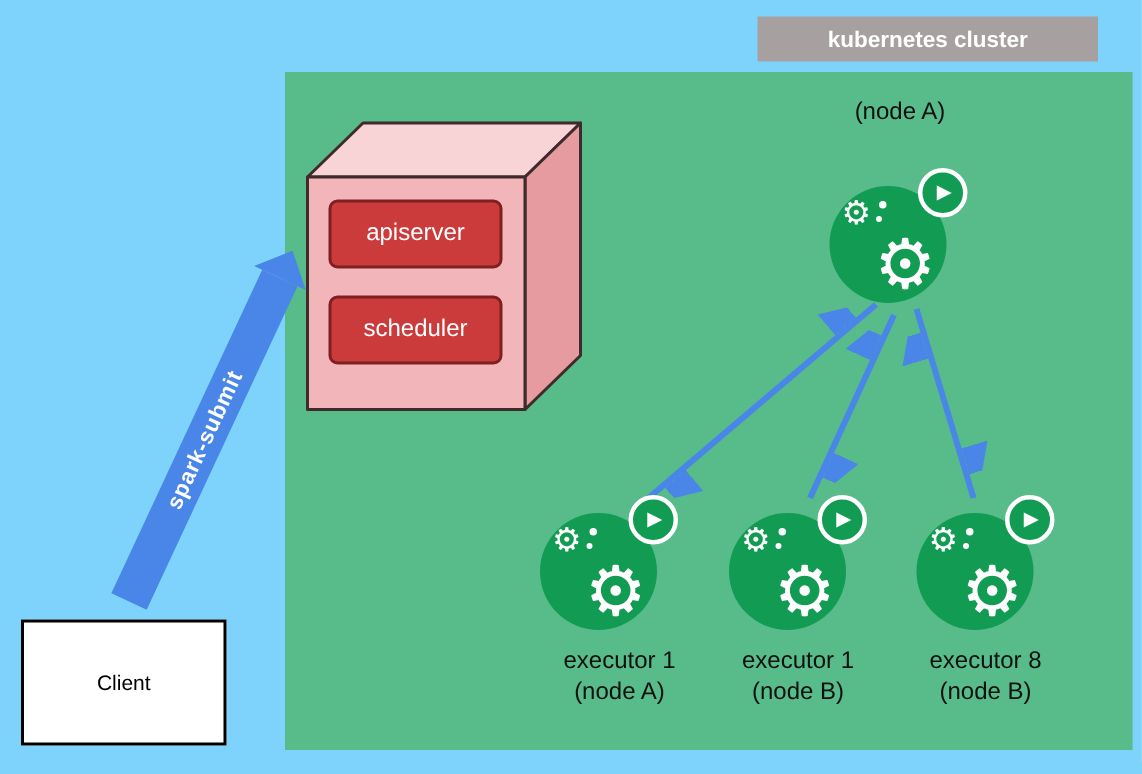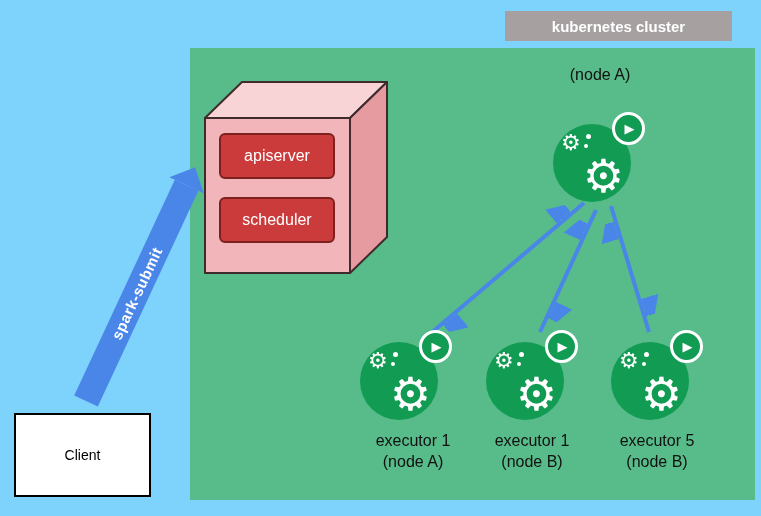--- a/index.html
+++ b/index.html
@@ -141,21 +141,21 @@
 
   <div class="text-label exec-label exec1">
     <span>executor 1</span>
     <span>(node A)</span>
   </div>
   <div class="text-label exec-label exec2">
     <span>executor 1</span>
     <span>(node B)</span>
   </div>
   <div class="text-label exec-label exec3">
-    <span>executor 5</span>
+    <span>executor 8</span>
     <span>(node B)</span>
   </div>
 
   <div class="submit-arrow">
     <span class="txt">spark-submit</span>
   </div>
 
   <div class="client-box">Client</div>
 
 </div>

